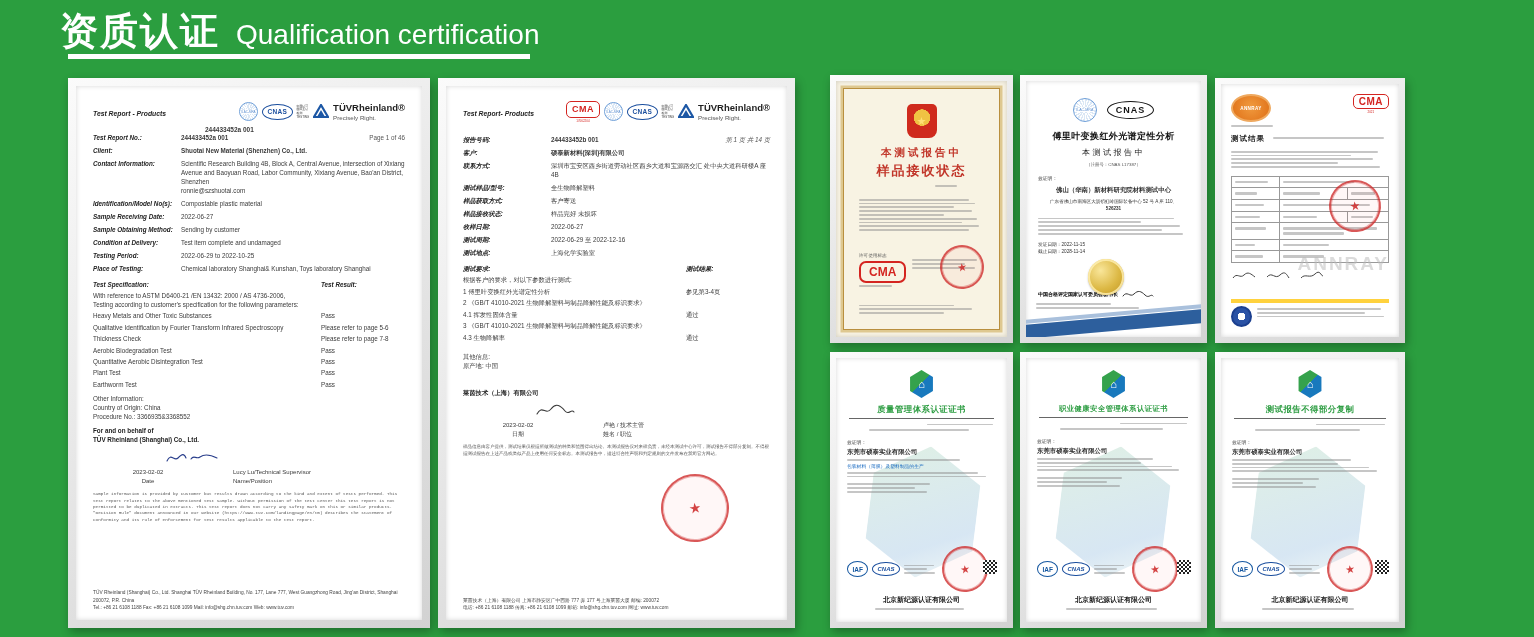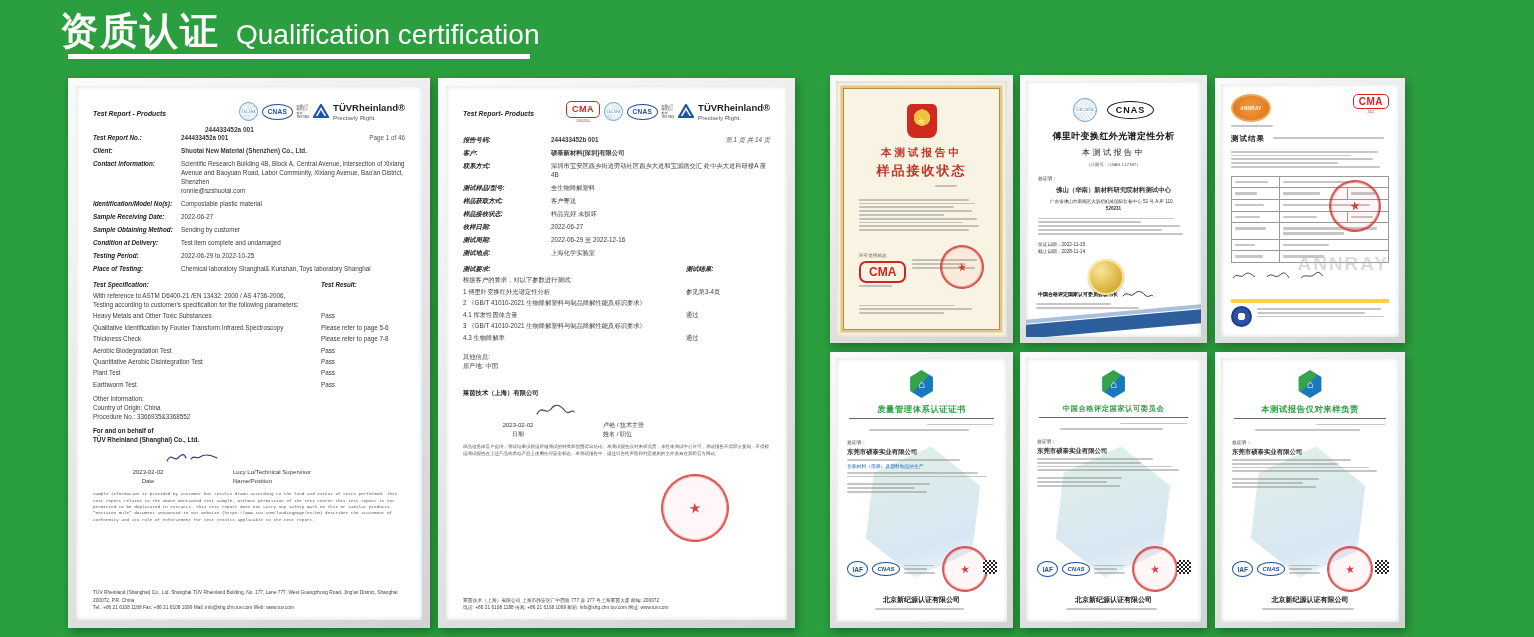--- a/index.html
+++ b/index.html
@@ -660,21 +660,21 @@
       <div class="mg-issuer-sub ph-sm">
           <div class="ph-line" style="width: 96%;"></div>
         </div>
     </div>
   </div>
 
   <div class="frame cert mg" style="left:1020px;top:352px;width:187px;height:276px;padding:6px;">
     <div class="page">
       <div class="mg-wm"></div>
       <div class="hexlogo">⌂</div>
-      <div class="mg-title s2">中国合格评定国家认可委员会</div>
+      <div class="mg-title s2">职业健康安全管理体系认证证书</div>
       <div class="mg-no ph-sm">
           <div class="ph-line" style="width: 96%;"></div>
         </div>
       <div class="mg-sub ph-sm">
           <div class="ph-line" style="width: 96%;"></div>
         </div>
       <div class="mg-body">
         <div>兹证明：</div>
         <div class="mg-company">东莞市硕泰实业有限公司</div>
         <div class="ph-sm">
@@ -713,21 +713,21 @@
       <div class="mg-issuer-sub ph-sm">
           <div class="ph-line" style="width: 96%;"></div>
         </div>
     </div>
   </div>
 
   <div class="frame cert mg" style="left:1215px;top:352px;width:190px;height:276px;padding:6px;">
     <div class="page">
       <div class="mg-wm"></div>
       <div class="hexlogo">⌂</div>
-      <div class="mg-title s1">本测试报告仅对来样负责</div>
+      <div class="mg-title s1">测试报告不得部分复制</div>
       <div class="mg-no ph-sm">
           <div class="ph-line" style="width: 96%;"></div>
         </div>
       <div class="mg-sub ph-sm">
           <div class="ph-line" style="width: 96%;"></div>
         </div>
       <div class="mg-body">
         <div>兹证明：</div>
         <div class="mg-company">东莞市硕泰实业有限公司</div>
         <div class="ph-sm">

